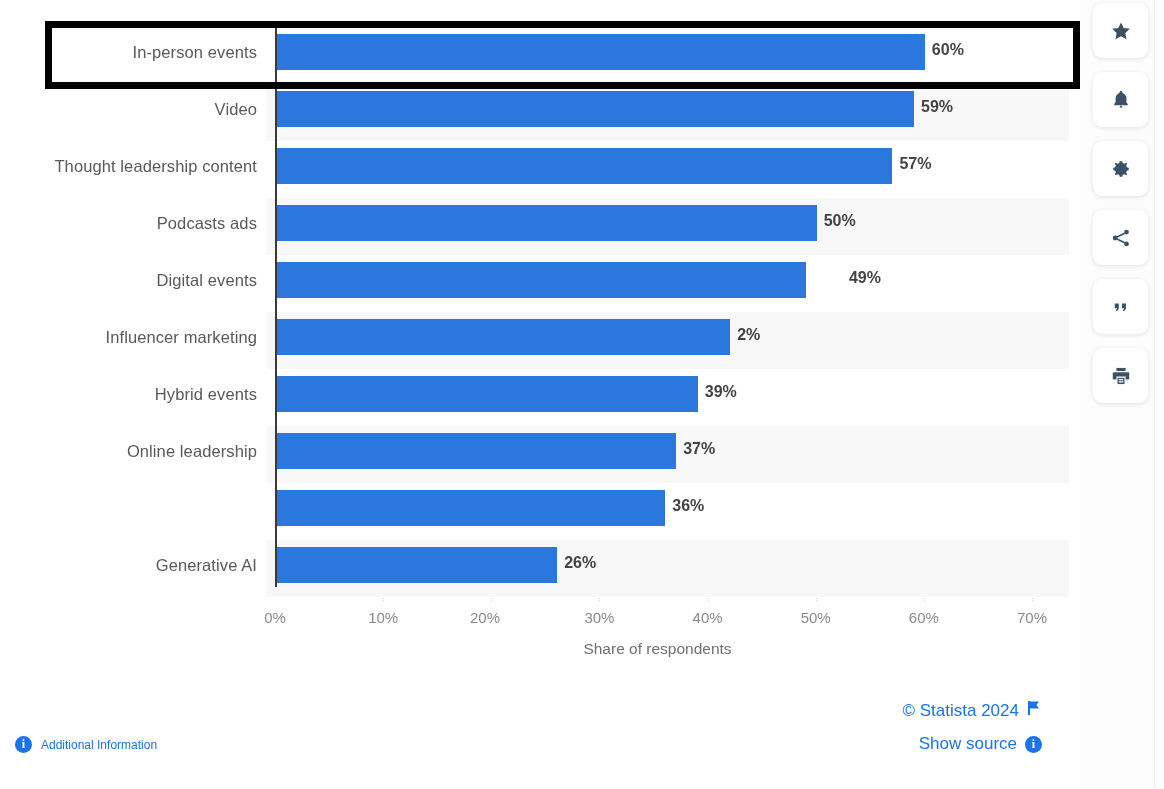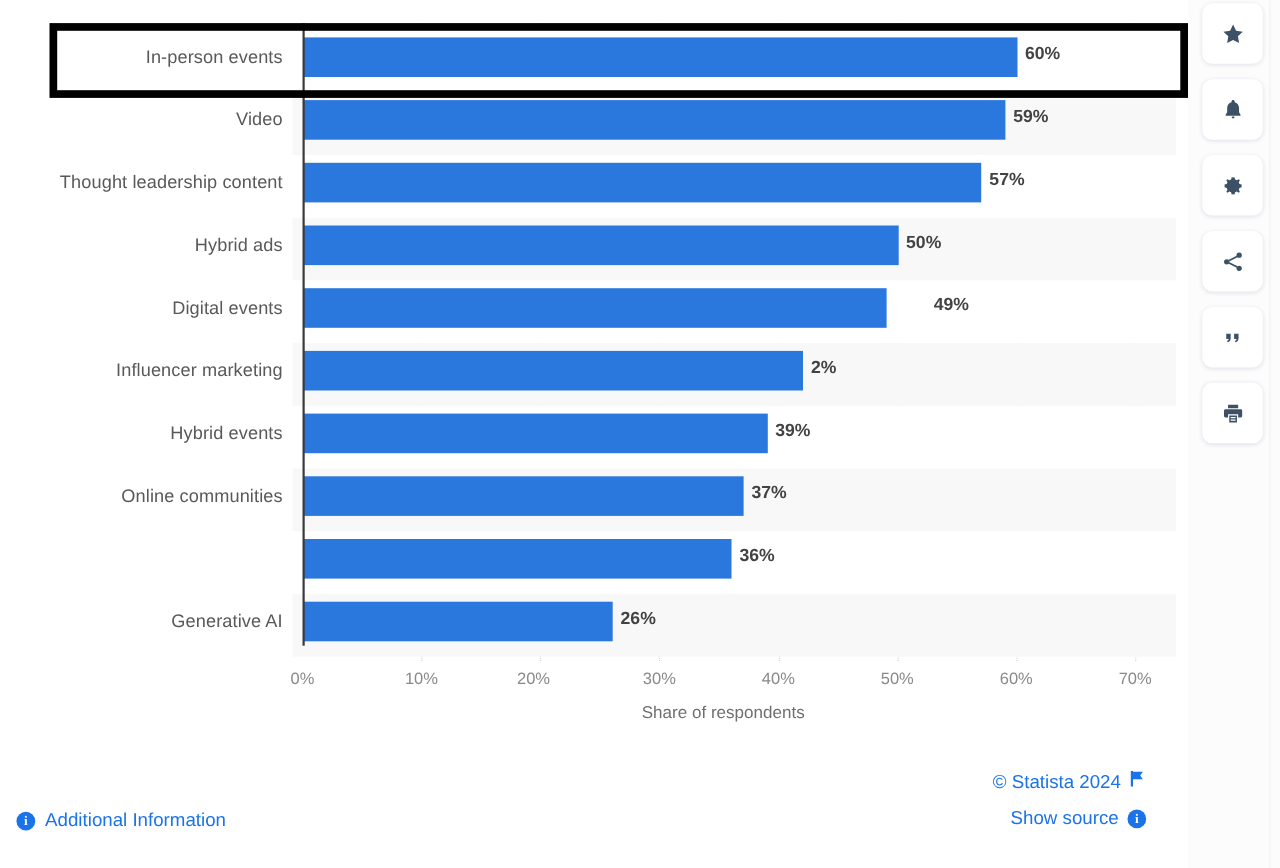--- a/index.html
+++ b/index.html
@@ -149,21 +149,21 @@
   #footer-left {
     position: absolute;
     left: 15px;
     top: 736px;
     display: flex;
     align-items: center;
     gap: 9px;
     z-index: 6;
   }
   #footer-left .link-text {
-    font-size: 17px;
+    font-size: 12px;
     color: #1a73e8;
   }
   #footer-right {
     position: absolute;
     right: 38px;
     top: 700px;
     text-align: right;
     z-index: 6;
   }
   #footer-right .line {
@@ -252,21 +252,21 @@
           <div class="val-label" style="left: 921.043px;">59%</div>
         </div>
         <div class="row plain" style="top: 114px;">
           <div class="band"></div>
           <div class="cat-label">Thought leadership content</div>
           <div class="bar" style="width: 616.414px; background: rgb(42, 120, 222);"></div>
           <div class="val-label" style="left: 899.414px;">57%</div>
         </div>
         <div class="row alt" style="top: 171px;">
           <div class="band"></div>
-          <div class="cat-label">Hybrid ads</div>
+          <div class="cat-label">Podcasts ads</div>
           <div class="bar" style="width: 540.714px; background: rgb(42, 120, 222);"></div>
           <div class="val-label" style="left: 823.714px;">50%</div>
         </div>
         <div class="row plain" style="top: 228px;">
           <div class="band"></div>
           <div class="cat-label">Digital events</div>
           <div class="bar" style="width: 529.9px; background: rgb(42, 120, 222);"></div>
           <div class="val-label" style="left: 812.9px; margin-left: 36px;">49%</div>
         </div>
         <div class="row alt" style="top: 285px;">
@@ -276,21 +276,21 @@
           <div class="val-label" style="left: 737.2px;">2%</div>
         </div>
         <div class="row plain" style="top: 342px;">
           <div class="band"></div>
           <div class="cat-label">Hybrid events</div>
           <div class="bar" style="width: 421.757px; background: rgb(42, 120, 222);"></div>
           <div class="val-label" style="left: 704.757px;">39%</div>
         </div>
         <div class="row alt" style="top: 399px;">
           <div class="band"></div>
-          <div class="cat-label">Online communities</div>
+          <div class="cat-label">Online leadership</div>
           <div class="bar" style="width: 400.129px; background: rgb(42, 120, 222);"></div>
           <div class="val-label" style="left: 683.129px;">37%</div>
         </div>
         <div class="row plain" style="top: 456px;">
           <div class="band"></div>
           <div class="bar" style="width: 389.314px; background: rgb(42, 120, 222);"></div>
           <div class="val-label" style="left: 672.314px;">36%</div>
         </div>
         <div class="row alt" style="top: 513px;">
           <div class="band"></div>

